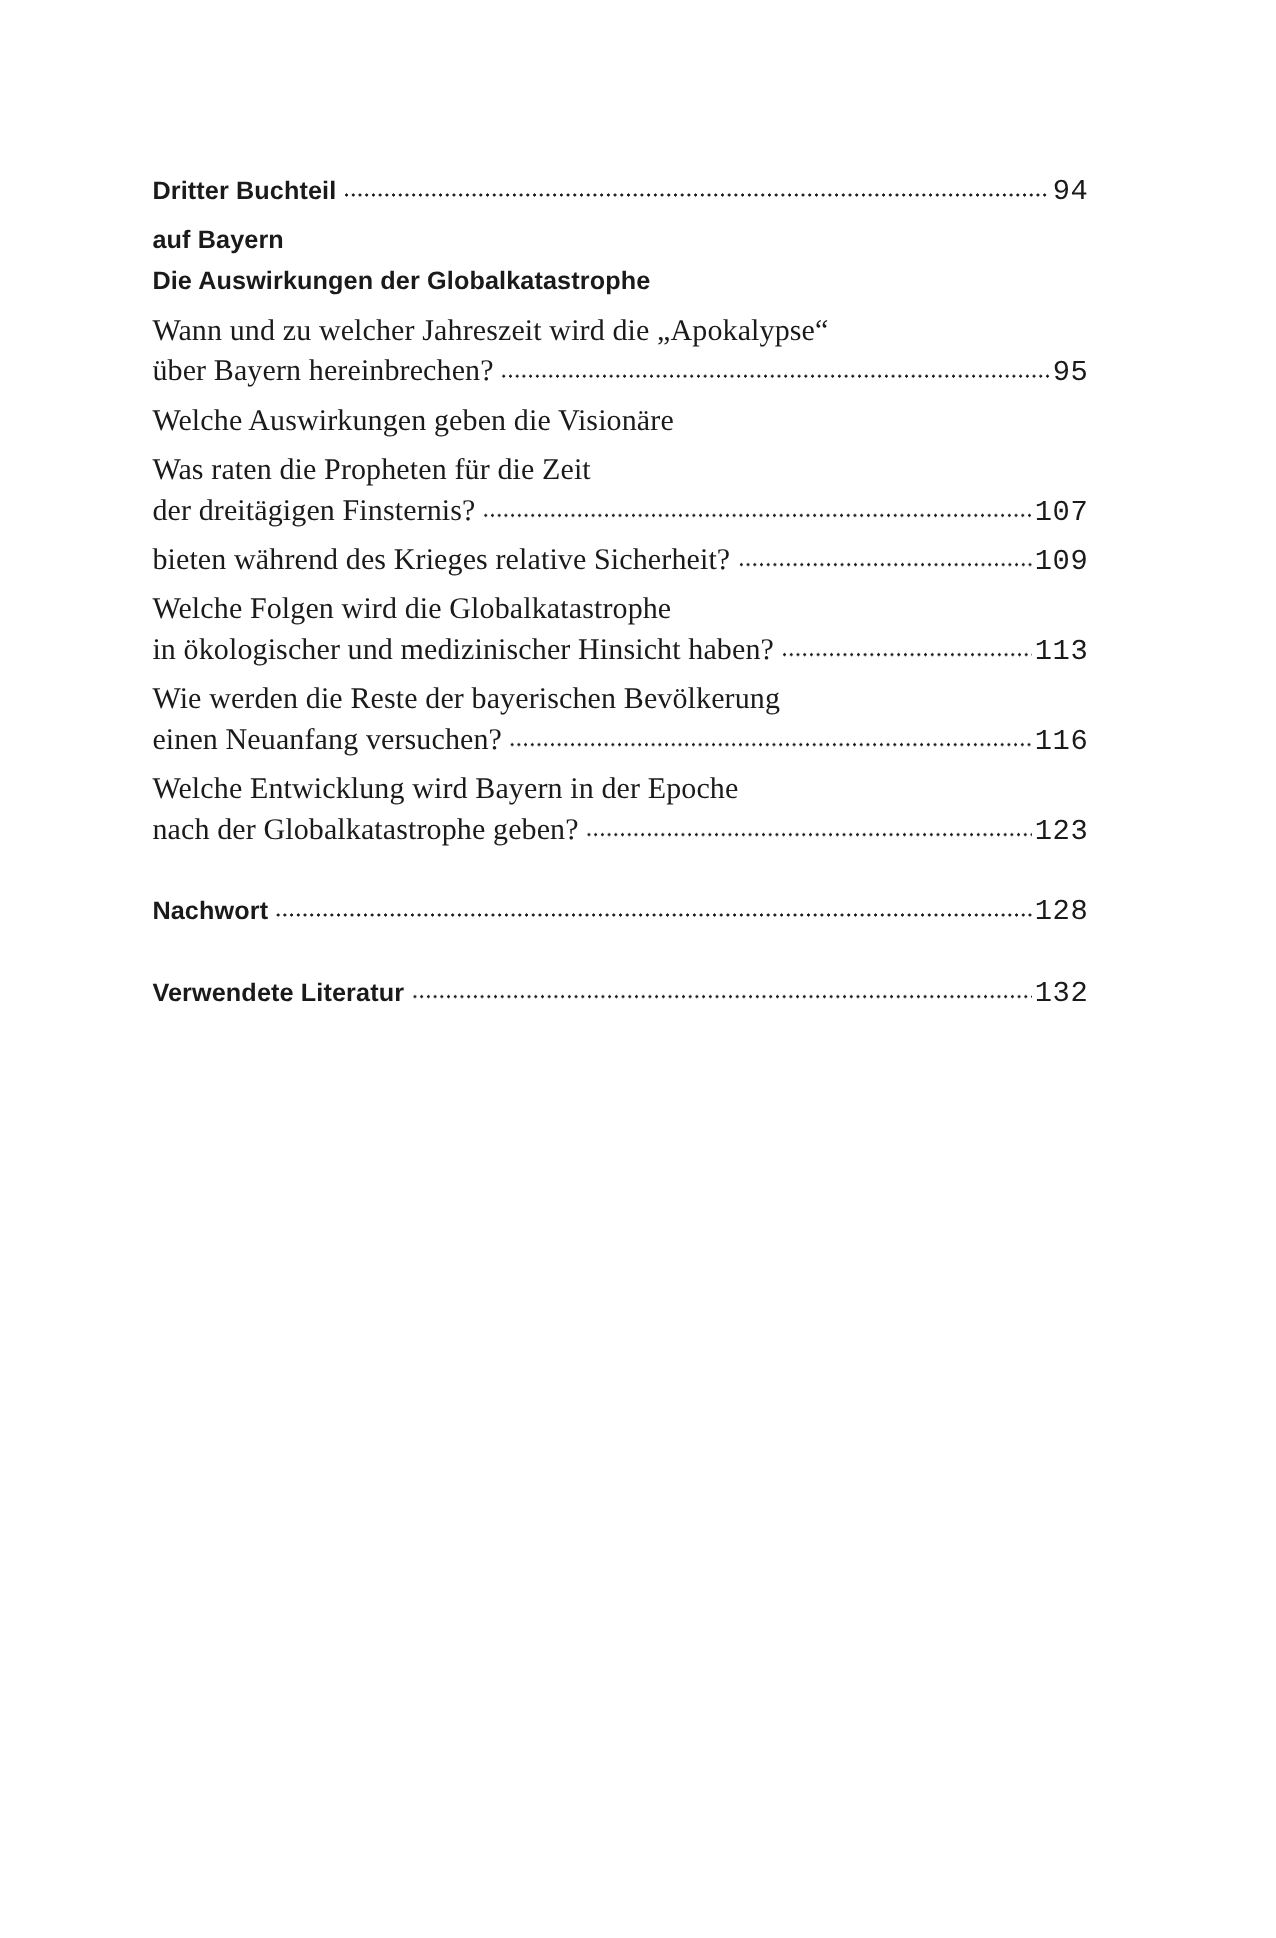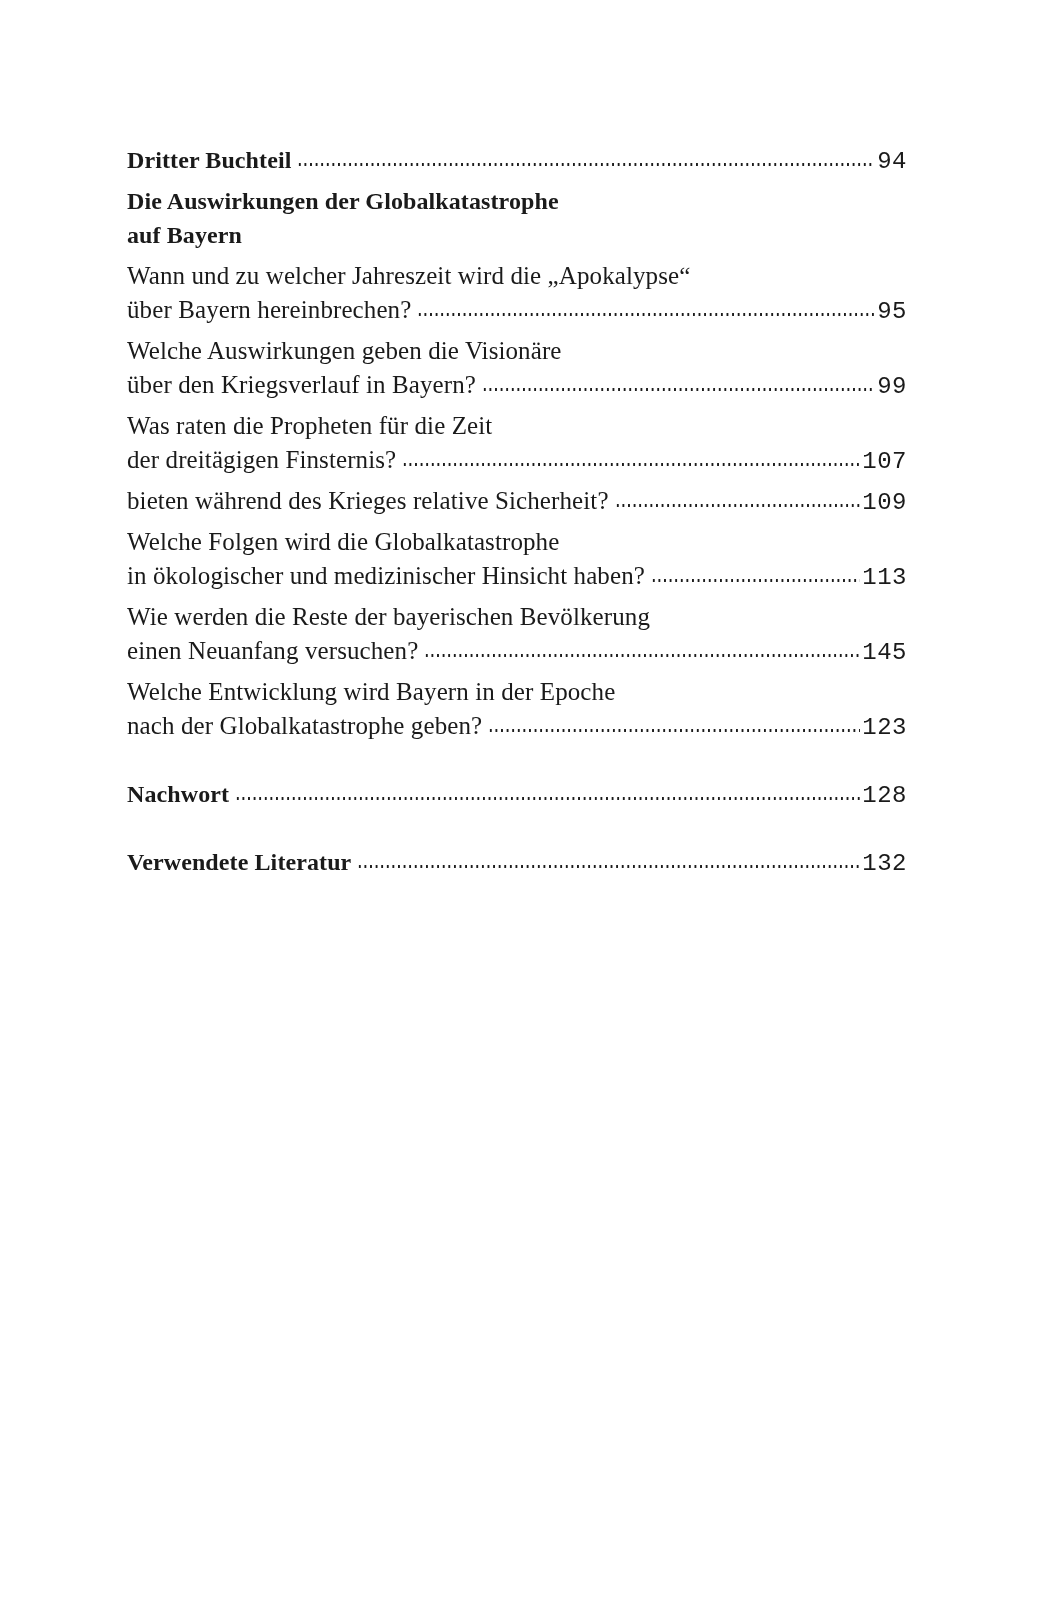--- a/index.html
+++ b/index.html
@@ -1,61 +1,56 @@
 <!DOCTYPE html>
 <html><head>
   <meta charset="utf-8">
   <style>
     html, body { margin: 0; padding: 0; background: #ffffff; }
     body { width: 1063px; height: 1615px; position: relative; overflow: hidden;
            font-family: "DejaVu Serif", "Liberation Serif", serif; color: #1a1a1a; }
     .toc { position: absolute; left: 127px; top: 143px; width: 780px; }
     .line { display: flex; align-items: baseline; font-size: 25px; line-height: 34px; height: 34px;
             font-family: "Liberation Serif", serif; letter-spacing: 0.1px; white-space: nowrap; }
-    .bold { font-family: Liberation Serif, serif; font-weight: bold; font-size: 24px; }
+    .bold { font-family: Liberation Sans, sans-serif; font-weight: bold; font-size: 21px; }
     .dots { flex: 1; overflow: hidden; margin: 0 2px 0 6px; position: relative; height: 20px; }
     .dots::before { content: ""; position: absolute; left: 0; right: 0; bottom: 2px; height: 3px;
                     background-image: radial-gradient(circle, #1a1a1a 1.1px, transparent 1.3px);
                     background-size: 5.6px 3px; background-repeat: repeat-x; }
     .page { font-family: Liberation Mono, monospace; font-size: 24px; letter-spacing: 0.5px; }
     .entry { margin-top: 7px; }
     .heading { margin-top: 7px; }
   </style>
 </head>
 <body>
 
 <div class="toc">
 
   <div class="line">
     <span class="bold">Dritter Buchteil</span>
     <span class="dots"></span>
     <span class="page">94</span>
   </div>
 
   <div class="heading">
+    <div class="line bold">auf Bayern</div>
     <div class="line bold">Die Auswirkungen der Globalkatastrophe</div>
-    <div class="line bold">auf Bayern</div>
   </div>
 
   <div class="entry">
     <div class="line">Wann und zu welcher Jahreszeit wird die „Apokalypse“</div>
     <div class="line">
       <span>über Bayern hereinbrechen?</span>
       <span class="dots"></span>
       <span class="page">95</span>
     </div>
   </div>
 
   <div class="entry">
     <div class="line">Welche Auswirkungen geben die Visionäre</div>
-    <div class="line">
-      <span>über den Kriegsverlauf in Bayern?</span>
-      <span class="dots"></span>
-      <span class="page">99</span>
-    </div>
   </div>
 
   <div class="entry">
     <div class="line">Was raten die Propheten für die Zeit</div>
     <div class="line">
       <span>der dreitägigen Finsternis?</span>
       <span class="dots"></span>
       <span class="page">107</span>
     </div>
   </div>
@@ -75,21 +70,21 @@
       <span class="dots"></span>
       <span class="page">113</span>
     </div>
   </div>
 
   <div class="entry">
     <div class="line">Wie werden die Reste der bayerischen Bevölkerung</div>
     <div class="line">
       <span>einen Neuanfang versuchen?</span>
       <span class="dots"></span>
-      <span class="page">145</span>
+      <span class="page">116</span>
     </div>
   </div>
 
   <div class="entry">
     <div class="line">Welche Entwicklung wird Bayern in der Epoche</div>
     <div class="line">
       <span>nach der Globalkatastrophe geben?</span>
       <span class="dots"></span>
       <span class="page">123</span>
     </div>

